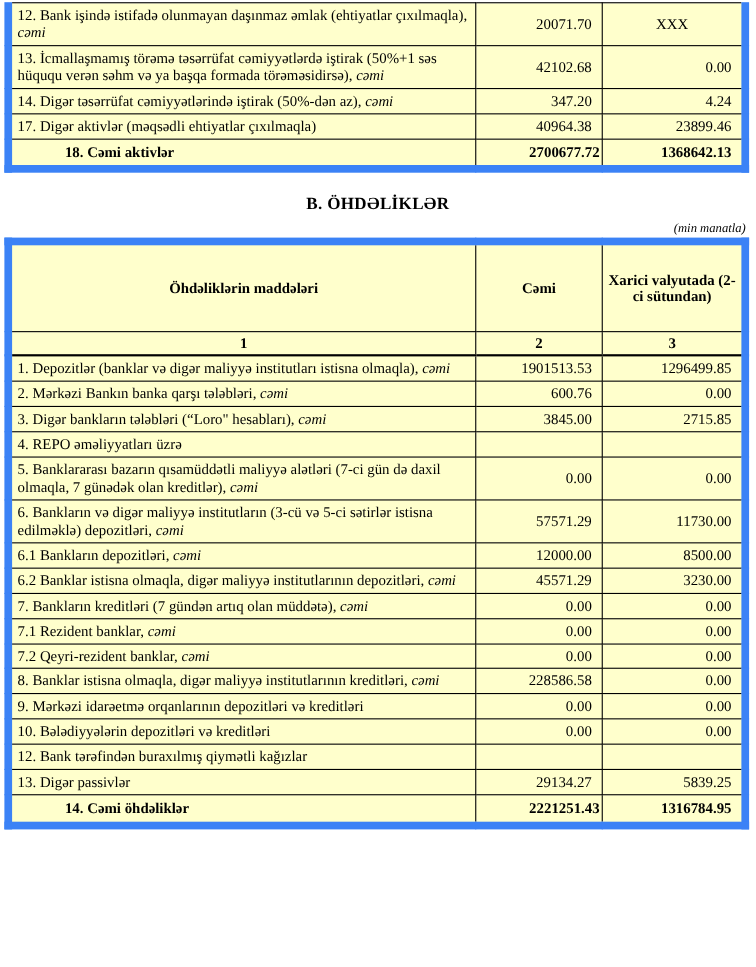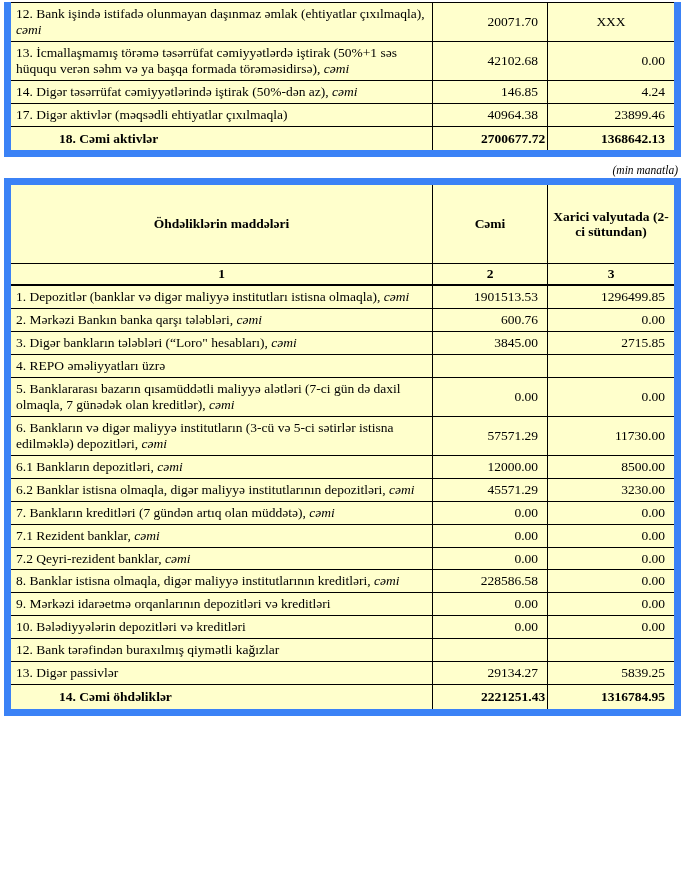--- a/index.html
+++ b/index.html
@@ -76,36 +76,37 @@
           <td class="val">20071.70</td>
           <td class="val center">XXX</td>
         </tr>
         <tr>
           <td class="lbl"><span>13. İcmallaşmamış törəmə təsərrüfat cəmiyyətlərdə iştirak (50%+1 səs hüququ verən səhm və ya başqa formada törəməsidirsə), </span><i>cəmi</i></td>
           <td class="val">42102.68</td>
           <td class="val">0.00</td>
         </tr>
         <tr>
           <td class="lbl"><span>14. Digər təsərrüfat cəmiyyətlərində iştirak (50%-dən az), </span><i>cəmi</i></td>
-          <td class="val">146.85</td>
+          <td class="val">347.20</td>
           <td class="val">4.24</td>
         </tr>
         <tr>
           <td class="lbl"><span>17. Digər aktivlər (məqsədli ehtiyatlar çıxılmaqla)</span></td>
           <td class="val">40964.38</td>
           <td class="val">23899.46</td>
         </tr>
         <tr class="total">
           <td class="lbl"><span>18. Cəmi aktivlər</span></td>
           <td class="val">2700677.72</td>
           <td class="val">1368642.13</td>
         </tr>
       </tbody>
   </table>
 
+  <div class="section-title">B. ÖHDƏLİKLƏR</div>
   <div class="unit-note">(min manatla)</div>
 
   <table class="fin">
     <colgroup>
       <col style="width:425px">
         <col style="width:115px">
         <col style="width:130px">
     </colgroup>
     <thead>
       <tr class="head-main">

